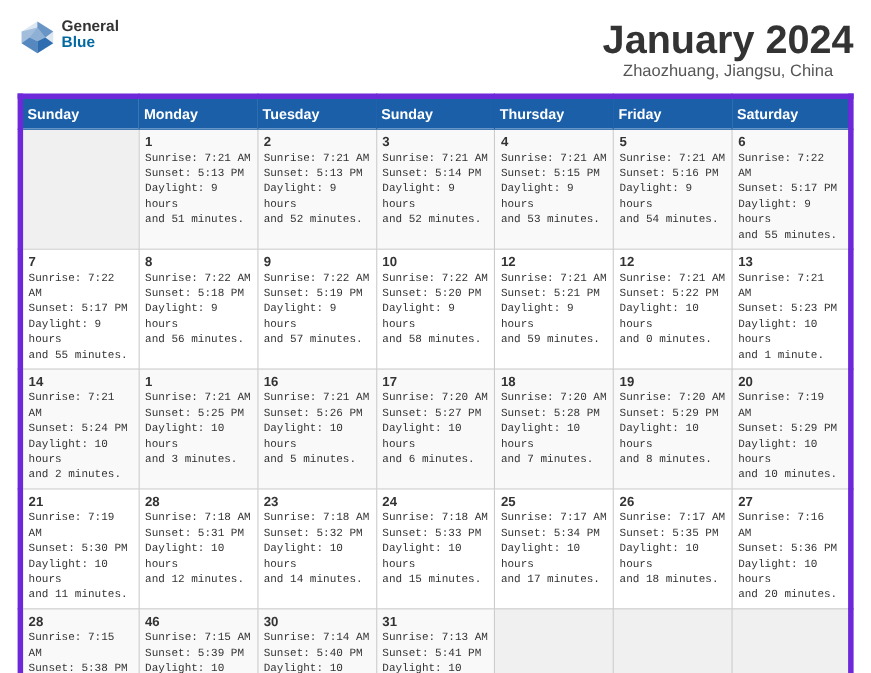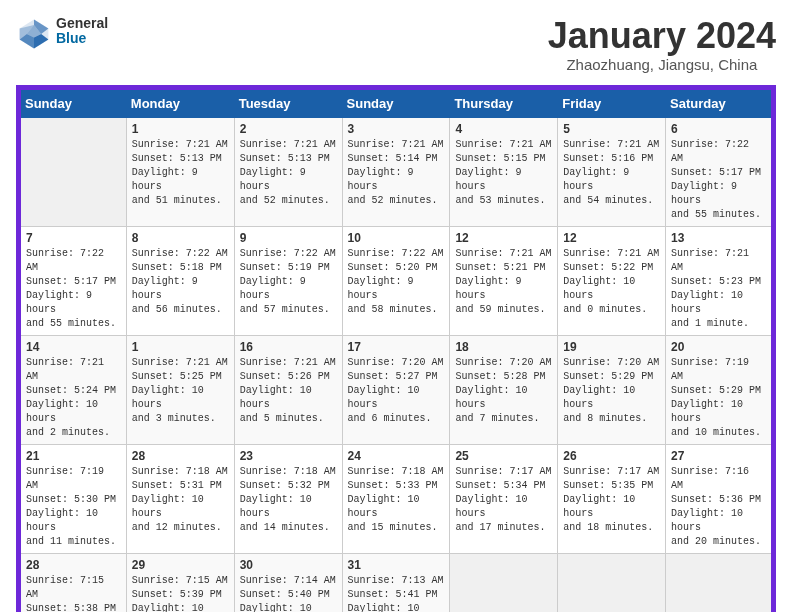--- a/index.html
+++ b/index.html
@@ -246,21 +246,21 @@
           <span class="day-number">27</span>
           <div class="day-info">Sunrise: 7:16 AM<br>Sunset: 5:36 PM<br>Daylight: 10 hours<br>and 20 minutes.</div>
         </td>
       </tr>
       <tr>
         <td>
           <span class="day-number">28</span>
           <div class="day-info">Sunrise: 7:15 AM<br>Sunset: 5:38 PM<br>Daylight: 10 hours<br>and 22 minutes.</div>
         </td>
         <td>
-          <span class="day-number">29</span>
+          <span class="day-number">46</span>
           <div class="day-info">Sunrise: 7:15 AM<br>Sunset: 5:39 PM<br>Daylight: 10 hours<br>and 23 minutes.</div>
         </td>
         <td>
           <span class="day-number">30</span>
           <div class="day-info">Sunrise: 7:14 AM<br>Sunset: 5:40 PM<br>Daylight: 10 hours<br>and 25 minutes.</div>
         </td>
         <td>
           <span class="day-number">31</span>
           <div class="day-info">Sunrise: 7:13 AM<br>Sunset: 5:41 PM<br>Daylight: 10 hours<br>and 27 minutes.</div>
         </td>

